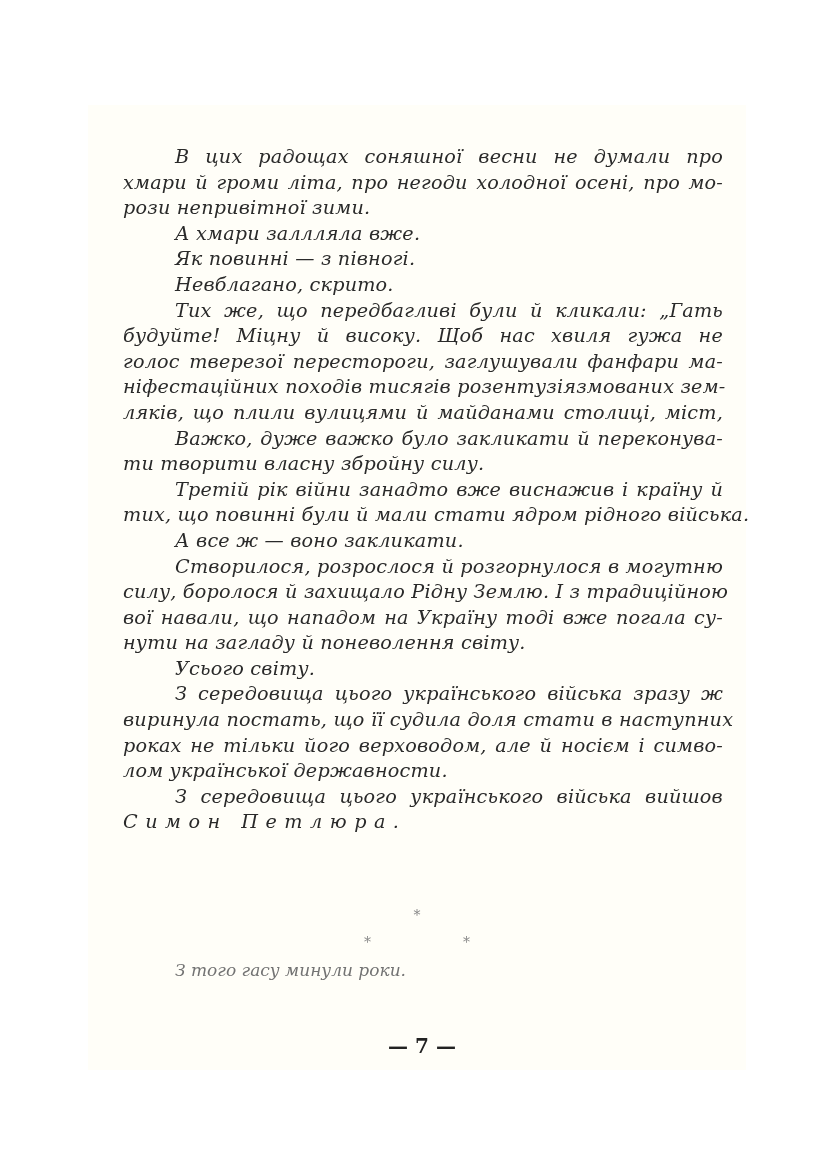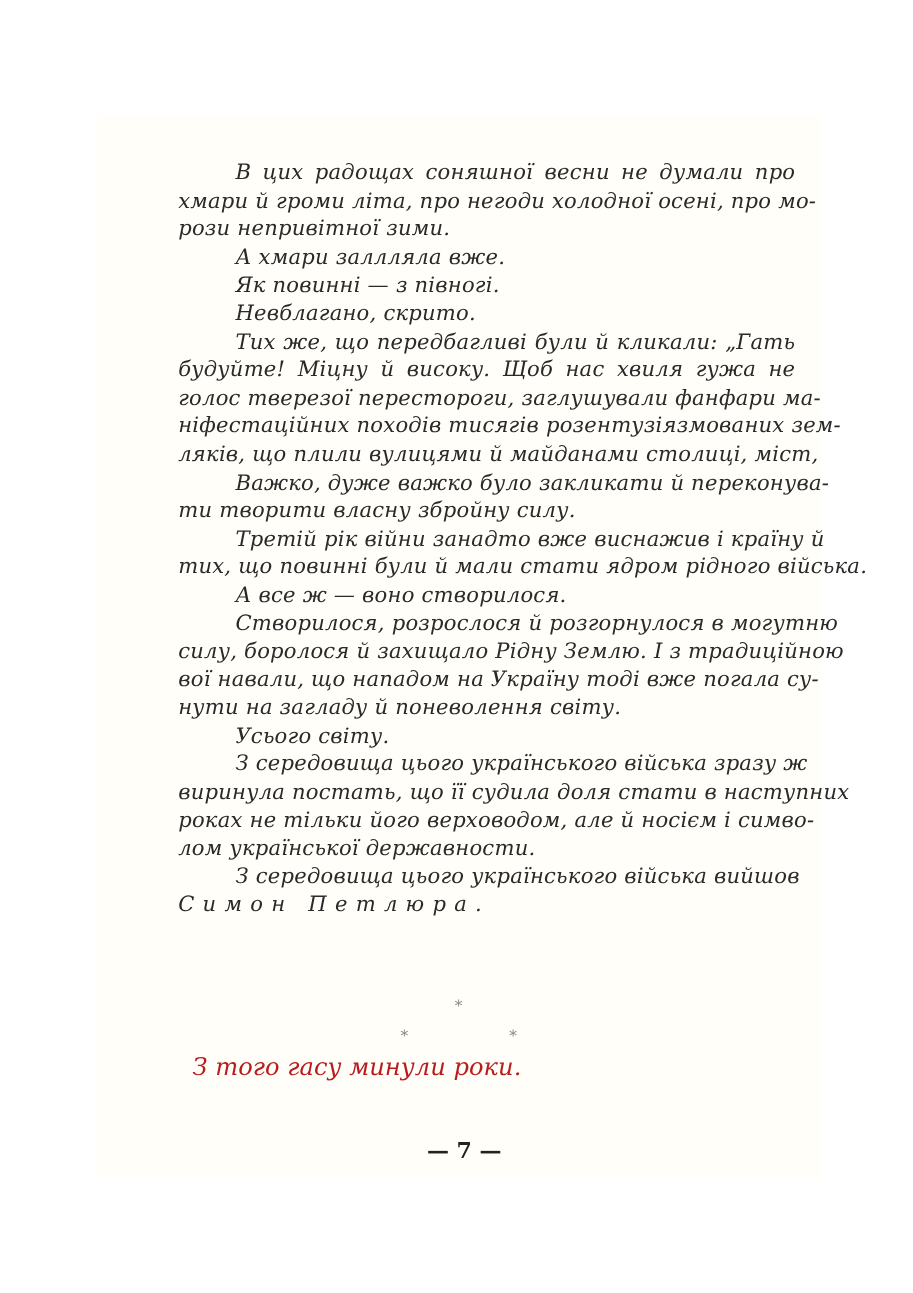--- a/index.html
+++ b/index.html
@@ -25,42 +25,41 @@
       color: #2a2a2a;
       letter-spacing: 0.2px;
     }
     .line {
       height: 25.6px;
       line-height: 25.6px;
       white-space: nowrap;
       text-align: justify;
       text-align-last: justify;
       display: block;
-      margin-left: 39px;
     }
     .line.last { text-align-last: left; }
     .line.indent { padding-left: 52px; }
     .line.spaced { letter-spacing: 7.5px; text-align-last: left; }
     .stars {
       position: absolute;
       left: 88px; width: 658px;
       text-align: center;
       color: #888;
       font-size: 14px;
       font-style: normal;
     }
     .star1 { top: 907px; }
     .star2 { top: 934px; }
     .star2 span { display: inline-block; margin: 0 46px; }
     .tail {
       position: absolute;
       left: 175px; top: 958px;
       font-style: italic;
-      font-size: 22px;
-      color: #b91c1c;
+      font-size: 17px;
+      color: #737373;
       line-height: 25.6px;
     }
     .pageno {
       position: absolute;
       left: 88px; width: 668px;
       top: 1034px;
       text-align: center;
       font-size: 20px;
       font-weight: bold;
       color: #222;
@@ -81,21 +80,21 @@
   <span class="line indent last">Невблагано, скрито.</span>
   <span class="line indent">Тих же, що передбагливі були й кликали: „Гать</span>
   <span class="line">будуйте! Міцну й високу. Щоб нас хвиля гужа не</span>
   <span class="line">голос тверезої пересторoги, заглушували фанфари ма-</span>
   <span class="line">ніфестаційних походів тисягів розентузіязмованих зем-</span>
   <span class="line">ляків, що плили вулицями й майданами столиці, міст,</span>
   <span class="line indent">Важко, дуже важко було закликати й переконува-</span>
   <span class="line last">ти творити власну збройну силу.</span>
   <span class="line indent">Третій рік війни занадто вже виснажив і країну й</span>
   <span class="line">тих, що повинні були й мали стати ядром рідного війська.</span>
-  <span class="line indent last">А все ж — воно створилося.</span>
+  <span class="line indent last">А все ж — воно закликати.</span>
   <span class="line indent">Створилося, розрослося й розгорнулося в могутню</span>
   <span class="line">силу, боролося й захищало Рідну Землю. І з традиційною</span>
   <span class="line">вої навали, що нападом на Україну тоді вже погала су-</span>
   <span class="line last">нути на загладу й поневолення світу.</span>
   <span class="line indent last">Усього світу.</span>
   <span class="line indent">З середовища цього українського війська зразу ж</span>
   <span class="line">виринула постать, що її судила доля стати в наступних</span>
   <span class="line">роках не тільки його верховодом, але й носієм і симво-</span>
   <span class="line last">лом української державности.</span>
   <span class="line indent">З середовища цього українського війська вийшов</span>

